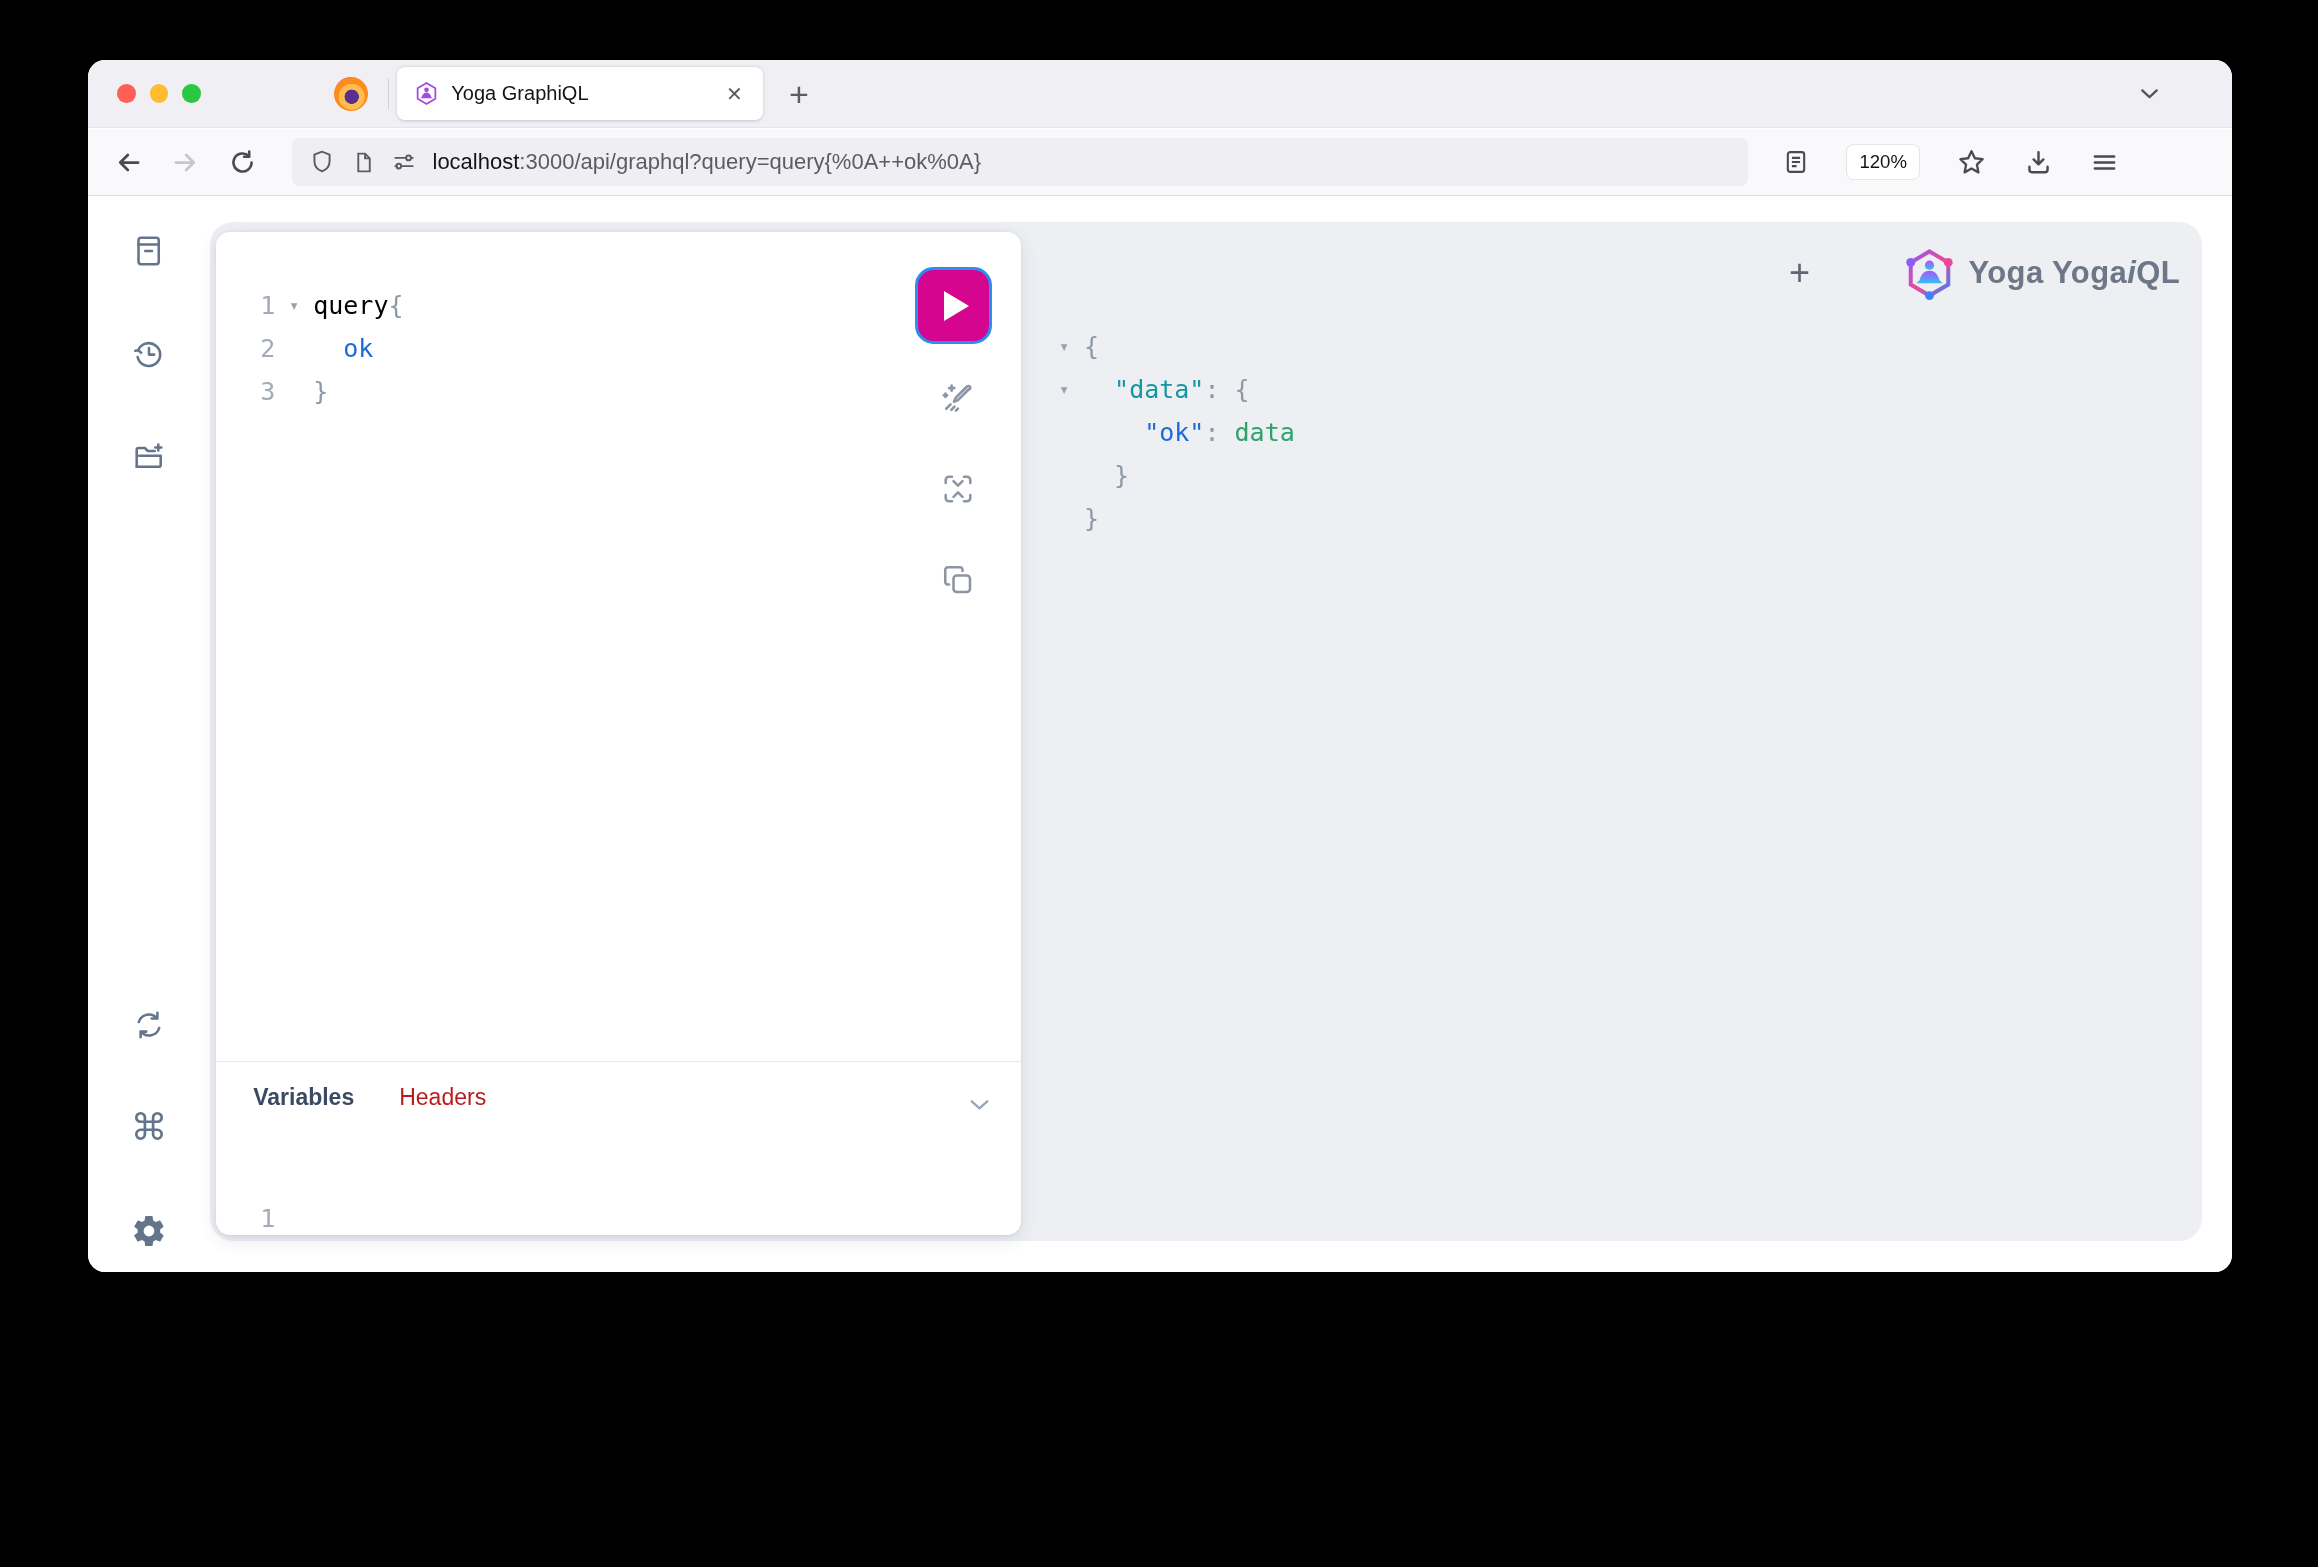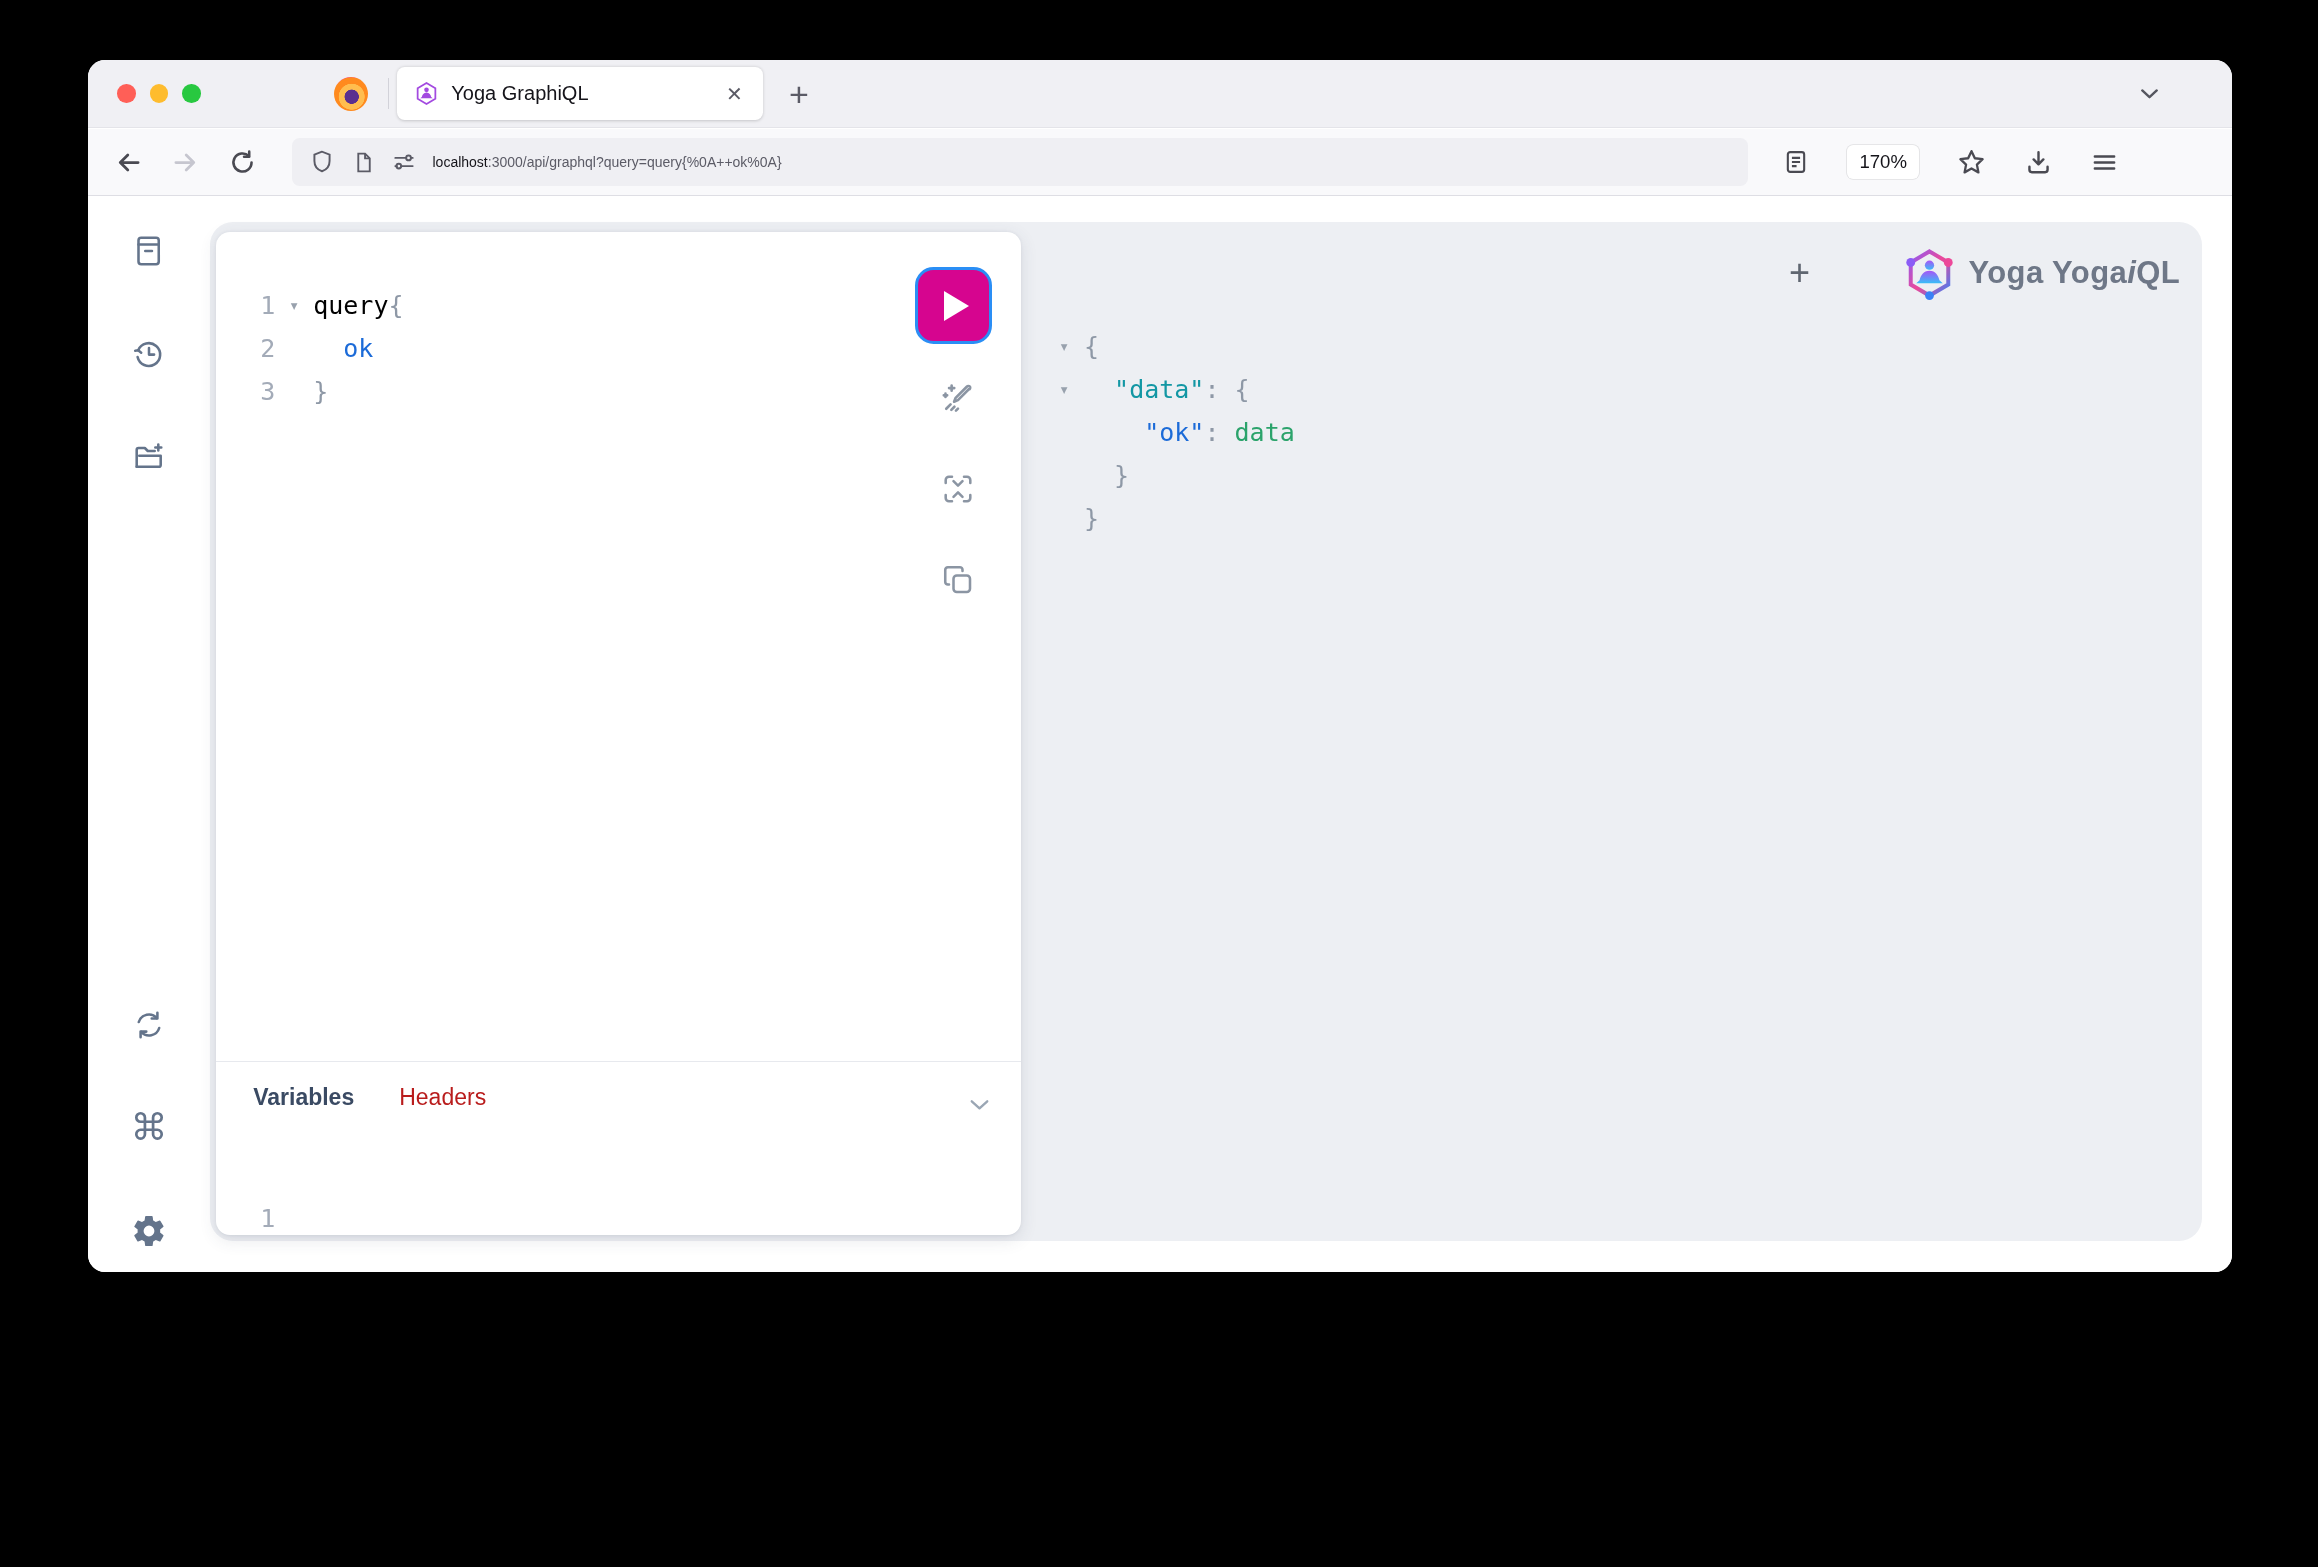--- a/index.html
+++ b/index.html
@@ -29,21 +29,21 @@
   .tabbar-spacer { flex:1; }
   .tabs-chevron { margin-right:68px; }
 
   
   .toolbar { position:absolute; left:0; top:69px; right:0; height:67px; background:#f9f9fb;
     border-bottom:1.5px solid #dedee4; display:flex; align-items:center; padding:0 23px; }
   .navbtn { width:34px; height:34px; display:flex; align-items:center; justify-content:center; }
   .navbtn + .navbtn { margin-left:23px; }
   .urlbar { margin-left:33px; width:1456px; height:48px; background:#efeff3; border-radius:7.7px;
     display:flex; align-items:center; padding:0 17px; gap:15.5px; }
-  .url-text { font-size:14px; color:#5b5b66; white-space:nowrap; overflow:hidden; }
+  .url-text { font-size:22px; color:#5b5b66; white-space:nowrap; overflow:hidden; }
   .url-text b { color:#15141a; font-weight:400; }
   .chrome-right { display:flex; align-items:center; margin-left:34px; gap:37px; }
   .zoom-pill { background:#fff; border-radius:6.2px; padding:6.2px 12.4px; font-size:18.6px; color:#15141a;
     box-shadow:0 0 0 0.8px rgba(0,0,0,.10); }
 
   
   .content { position:absolute; left:0; top:136px; right:0; bottom:0; background:#fff; }
 
   .sidebar { position:absolute; left:0; top:0; bottom:0; width:122px;
     display:flex; flex-direction:column; align-items:center; padding:37px 0 23px; }
@@ -169,21 +169,21 @@
           <circle cx="7.2" cy="15.8" r="2.2"></circle>
       </svg>
       <span class="url-text"><b>localhost</b><span>:3000/api/graphql?query=query{%0A++ok%0A}</span></span>
     </div>
 
     <div class="chrome-right">
       <svg width="28" height="28" viewBox="0 0 24 24" fill="none" stroke="#4a4a52" stroke-width="1.8">
         <rect x="5" y="3.5" width="14" height="17" rx="2"></rect>
           <path d="M8.5 8.5h7M8.5 12h7M8.5 15.5h4"></path>
       </svg>
-      <span class="zoom-pill">170%</span>
+      <span class="zoom-pill">120%</span>
       <svg width="31" height="31" viewBox="0 0 24 24" fill="none" stroke="#4a4a52" stroke-width="1.8" stroke-linejoin="round">
         <path d="M12 3.2l2.6 5.5 6 .75-4.4 4.2 1.15 6-5.35-3-5.35 3 1.15-6-4.4-4.2 6-.75z"></path>
       </svg>
       <svg width="29" height="29" viewBox="0 0 24 24" fill="none" stroke="#4a4a52" stroke-width="2" stroke-linecap="round" stroke-linejoin="round">
         <path d="M12 3.5V13M8 9.5l4 4 4-4"></path>
           <path d="M4.5 15.5v2.6c0 1.1.9 1.9 2 1.9h11c1.1 0 2-.8 2-1.9v-2.6"></path>
       </svg>
       <svg width="29" height="29" viewBox="0 0 24 24" fill="none" stroke="#4a4a52" stroke-width="2" stroke-linecap="round">
         <path d="M4 7h16M4 12h16M4 17h16"></path>
       </svg>

